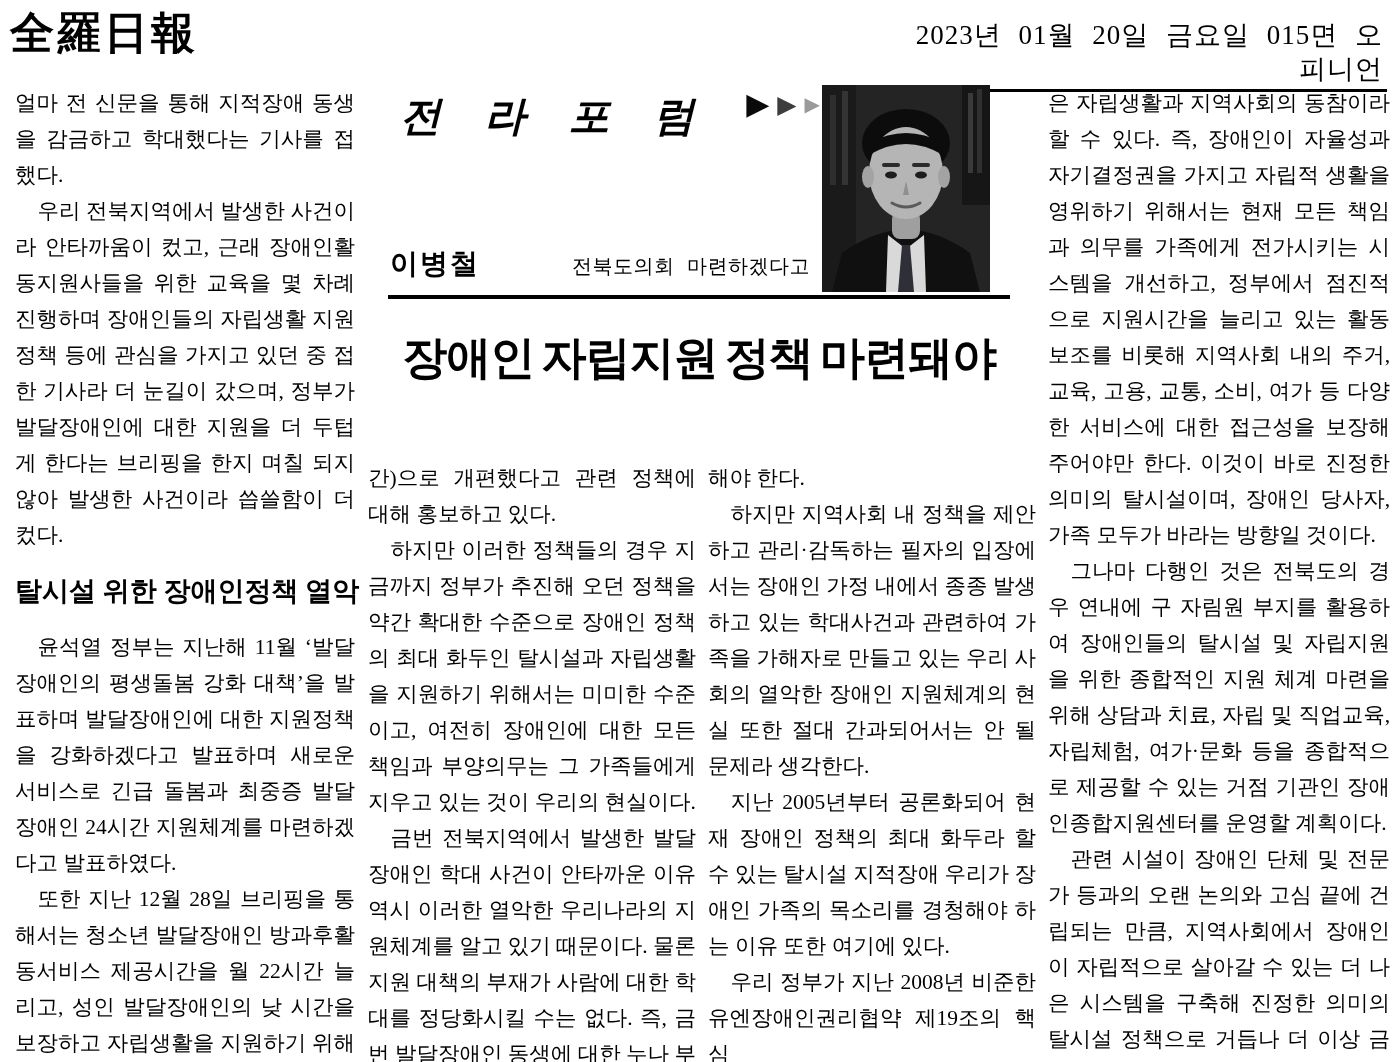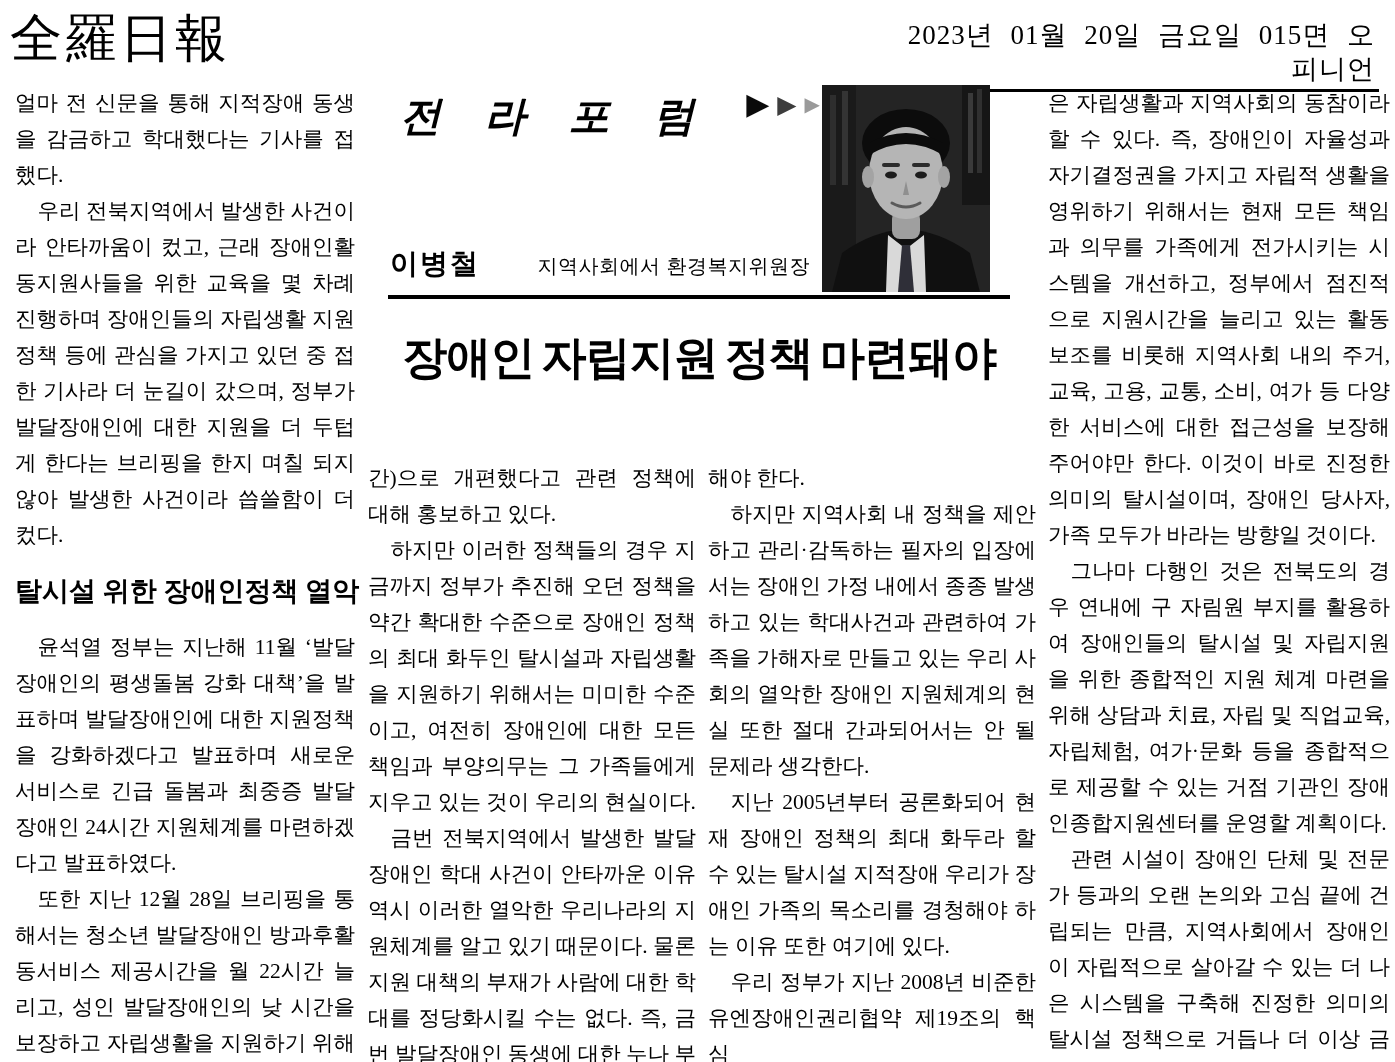--- a/index.html
+++ b/index.html
@@ -3,25 +3,25 @@
 <meta charset="utf-8">
 <style>
   html,body { margin:0; padding:0; background:#888; }
   .page {
     position:relative; width:1395px; height:1062px; background:#ffffff;
     color:#000; font-family:"Liberation Serif", serif; overflow:hidden;
     margin:0 auto;
   }
   
   .logo {
-    position:absolute; left:10px; top:4px; font-size:52px; font-weight:normal;
+    position:absolute; left:10px; top:4px; font-size:44px; font-weight:bold;
     font-family:"DejaVu Serif", serif; letter-spacing:3px;
   }
   .dateline {
-    position:absolute; left:900px; right:16px; top:18px; text-align:right;
+    position:absolute; left:900px; right:8px; top:18px; text-align:right;
     font-size:27px; line-height:34px; letter-spacing:1px; word-spacing:9px;
     border-bottom:3px solid #000; padding-bottom:3px; padding-right:4px;
   }
   
   .col { position:absolute; top:85px; width:340px; }
   #col1 { left:15px;  height:977px; }
   #col4 { left:1048px; width:342px; height:977px; }
   .colmid { top:460px; height:602px; width:328px; }
   #col2 { left:368px; }
   #col3 { left:708px; }
@@ -49,21 +49,21 @@
     letter-spacing:16px; white-space:nowrap;
   }
   .arrows { display:flex; align-items:center; gap:8px; }
   .arrow { font-family:"DejaVu Sans", sans-serif; line-height:1; }
   .a1 { font-size:30px; color:#0a0a0a; }
   .a2 { font-size:25px; color:#3d3d3d; }
   .a3 { font-size:20px; color:#9a9a9a; }
   .byline {
     position:absolute; left:2px; bottom:12px; width:420px;
     display:flex; justify-content:space-between; align-items:baseline;
-    font-family:Liberation Sans, sans-serif;
+    font-family:Liberation Mono, monospace;
   }
   .author-name { font-size:28px; font-weight:bold; letter-spacing:2px; }
   .author-title { font-size:20px; letter-spacing:0.5px; }
   .photo {
     position:absolute; left:434px; top:0; width:168px; height:207px;
     background:#222;
   }
   .photo svg { display:block; }
   
   .headline {
@@ -92,21 +92,21 @@
     <div class="forum-head">
       <span class="forum-title">전 라 포 럼</span>
       <span class="arrows">
         <span class="arrow a1">▶</span>
         <span class="arrow a2">▶</span>
         <span class="arrow a3">▶</span>
       </span>
     </div>
     <div class="byline">
       <span class="author-name">이병철</span>
-      <span class="author-title">지역사회에서 환경복지위원장</span>
+      <span class="author-title">전북도의회 마련하겠다고</span>
     </div>
     <div class="photo">
       <svg width="168" height="207" viewBox="0 0 168 207" xmlns="http://www.w3.org/2000/svg">
         <rect x="0" y="0" width="168" height="207" fill="#242424"></rect>
         <rect x="0" y="0" width="34" height="207" fill="#1a1a1a"></rect>
         <rect x="140" y="0" width="28" height="120" fill="#161616"></rect>
         <rect x="146" y="8" width="5" height="80" fill="#3a3a3a"></rect>
         <rect x="155" y="4" width="5" height="84" fill="#303030"></rect>
         <rect x="8" y="10" width="6" height="90" fill="#2e2e2e"></rect>
         <rect x="20" y="6" width="6" height="94" fill="#343434"></rect>

